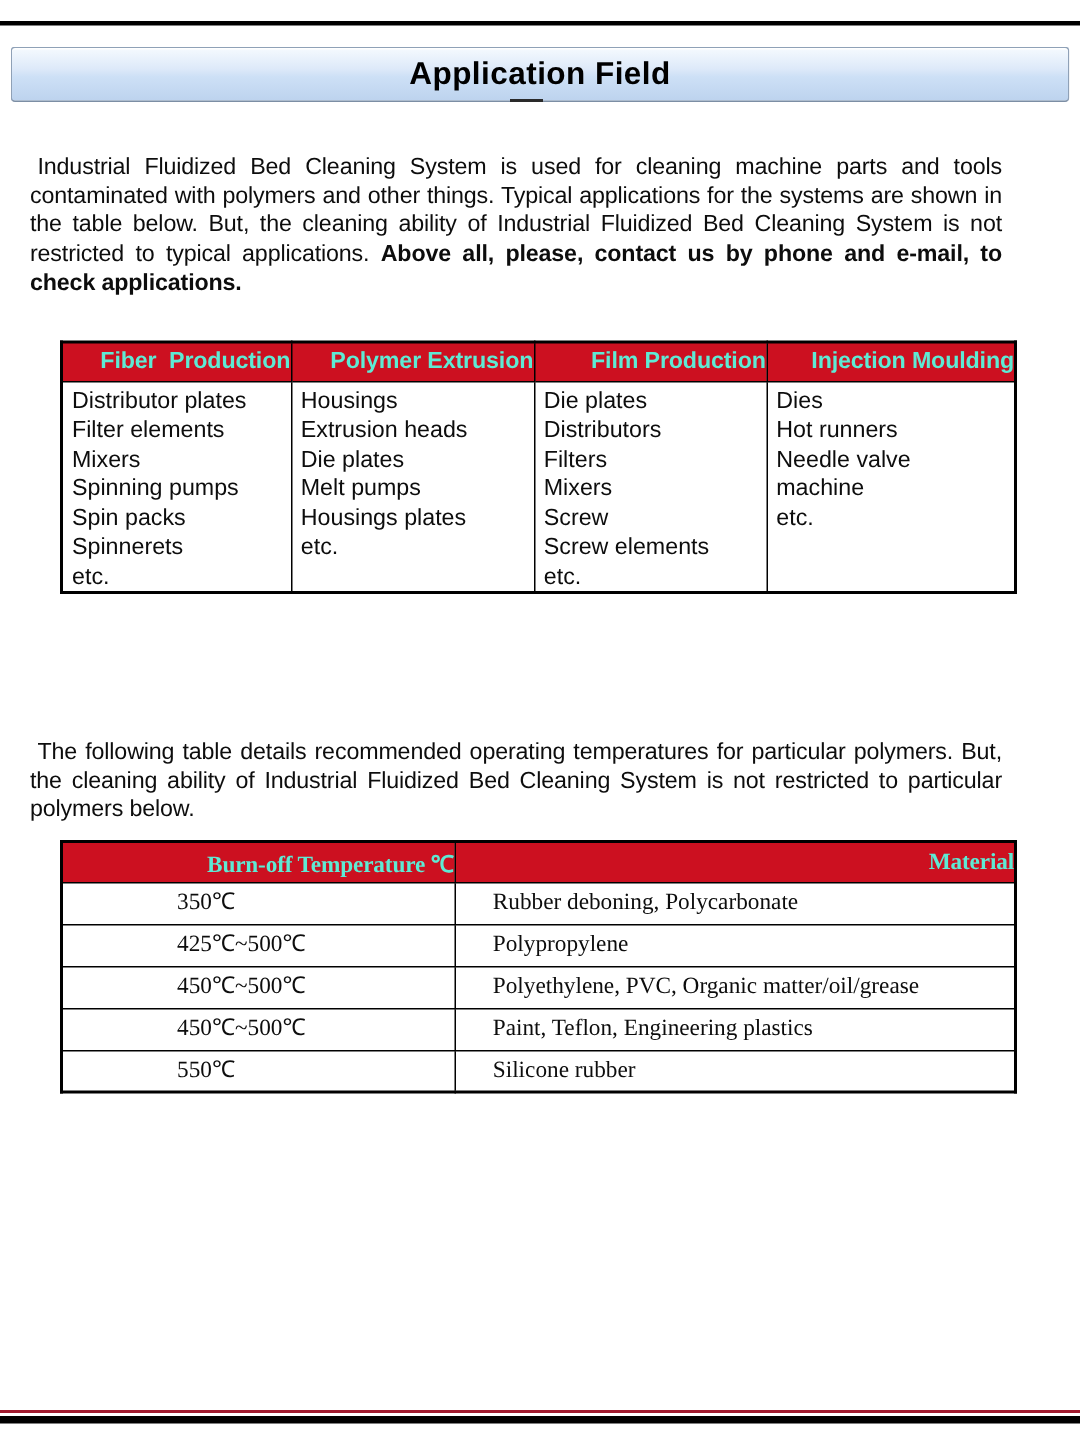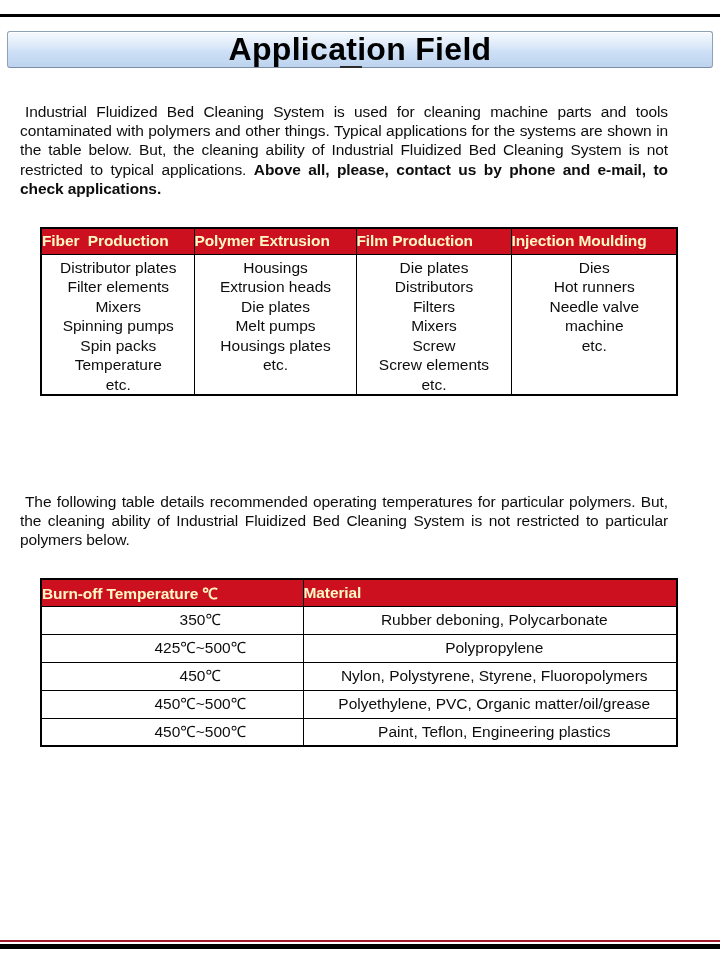--- a/index.html
+++ b/index.html
@@ -19,21 +19,21 @@
   .title-bar {
     position: absolute; top: 31px; left: 7px; width: 706px; height: 37px;
     background: linear-gradient(to bottom, #f5fafe 0%, #dde9f9 40%, #cde0f6 55%, #bdd3ee 100%);
     border: 1px solid #8fa1b7;
     border-bottom-color: #7c8ea4;
     border-radius: 3px;
     box-shadow: inset 0 1px 0 #ffffff;
     display: flex; align-items: center; justify-content: center;
   }
   .title-bar .title {
-    font-size: 32px; font-weight: bold; color: #000;
+    font-size: 21px; font-weight: bold; color: #000;
     letter-spacing: 0.3px;
   }
   .title-underline-mark {
     position: absolute; top: 66px; left: 340px; width: 22px; height: 2px;
     background: #2a2a2a;
   }
 
   .para {
     position: absolute; left: 20px; width: 648px;
     font-size: 15.5px; line-height: 19.2px;
@@ -43,46 +43,46 @@
   }
   .para-1 { top: 86px; }
   .para-2 { top: 476px; }
   .para b { font-weight: bold; }
 
   table {
     position: absolute; left: 40px; width: 636px;
     border-collapse: collapse; table-layout: fixed;
     font-size: 15.5px;
   }
-  th, td { border: 1px solid #000; text-align: center; }
+  th, td { border: 1px solid #000; }
   table { border: 2px solid #000; }
   th {
-    background: #cc1020; color: #fef9c3; font-weight: bold;
-    text-align: left; letter-spacing: -0.1px;
+    background: #cc1020; color: #5eead4; font-weight: bold;
+    text-align: right; letter-spacing: -0.1px;
   }
   .pre { white-space: pre; }
 
   .apps-table { top: 227px; }
   .apps-table th { height: 26px; font-size: 15.5px; }
   .apps-table td {
     height: 141px; vertical-align: top;
     padding: 3px 5px 0 6px; line-height: 19.5px;
   }
   .apps-table col.c1 { width: 153px; }
   .apps-table col.c2 { width: 162px; }
   .apps-table col.c3 { width: 155px; }
   .apps-table col.c4 { width: 166px; }
 
-  .temp-table { top: 578px; }
+  .temp-table { top: 560px; font-family: Liberation Serif, serif; }
   .temp-table th { height: 27px; }
   .temp-table td { height: 28px; line-height: 18px; }
   .temp-table col.t1 { width: 262px; }
   .temp-table col.t2 { width: 374px; }
-  .temp-table td.temp { padding-left: 56px; }
-  .temp-table td.mat  { padding-left: 9px; }
+  .temp-table td.temp { padding-left: 76px; }
+  .temp-table td.mat  { padding-left: 25px; }
 </style>
 </head>
 <body>
 
 <div class="rule top-rule"></div>
 
 <div class="title-bar">
   <span class="title">Application Field</span>
 </div>
 <div class="title-underline-mark"></div>
@@ -105,21 +105,21 @@
     </tr>
   </thead>
   <tbody>
     <tr>
       <td>
         <div>Distributor plates</div>
         <div>Filter elements</div>
         <div>Mixers</div>
         <div>Spinning pumps</div>
         <div>Spin packs</div>
-        <div>Temperature</div>
+        <div>Spinnerets</div>
         <div>etc.</div>
       </td>
       <td>
         <div>Housings</div>
         <div>Extrusion heads</div>
         <div>Die plates</div>
         <div>Melt pumps</div>
         <div>Housings plates</div>
         <div>etc.</div>
       </td>
@@ -159,28 +159,28 @@
   <tbody>
     <tr>
       <td class="temp">350℃</td>
       <td class="mat">Rubber deboning, Polycarbonate</td>
     </tr>
     <tr>
       <td class="temp">425℃~500℃</td>
       <td class="mat">Polypropylene</td>
     </tr>
     <tr>
-      <td class="temp">450℃</td>
-      <td class="mat">Nylon, Polystyrene, Styrene, Fluoropolymers</td>
-    </tr>
-    <tr>
       <td class="temp">450℃~500℃</td>
       <td class="mat">Polyethylene, PVC, Organic matter/oil/grease</td>
     </tr>
     <tr>
       <td class="temp">450℃~500℃</td>
       <td class="mat">Paint, Teflon, Engineering plastics</td>
+    </tr>
+    <tr>
+      <td class="temp">550℃</td>
+      <td class="mat">Silicone rubber</td>
     </tr>
   </tbody>
 </table>
 
 <div class="rule bottom-red-rule"></div>
 <div class="rule bottom-black-rule"></div>
 
 </body></html>

